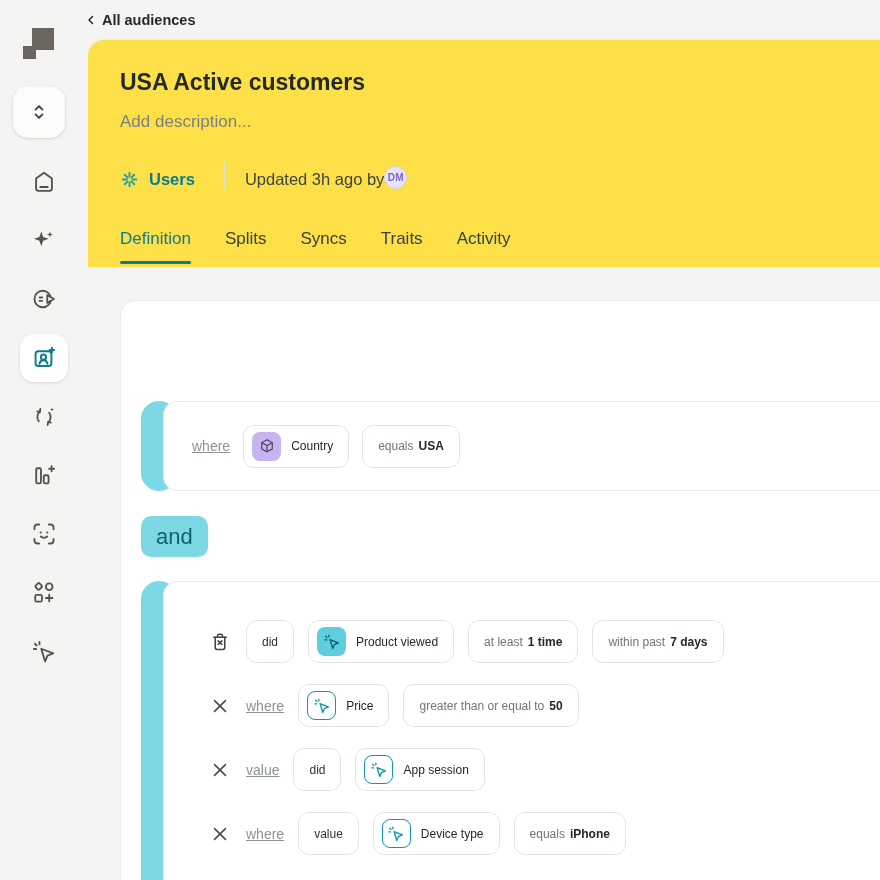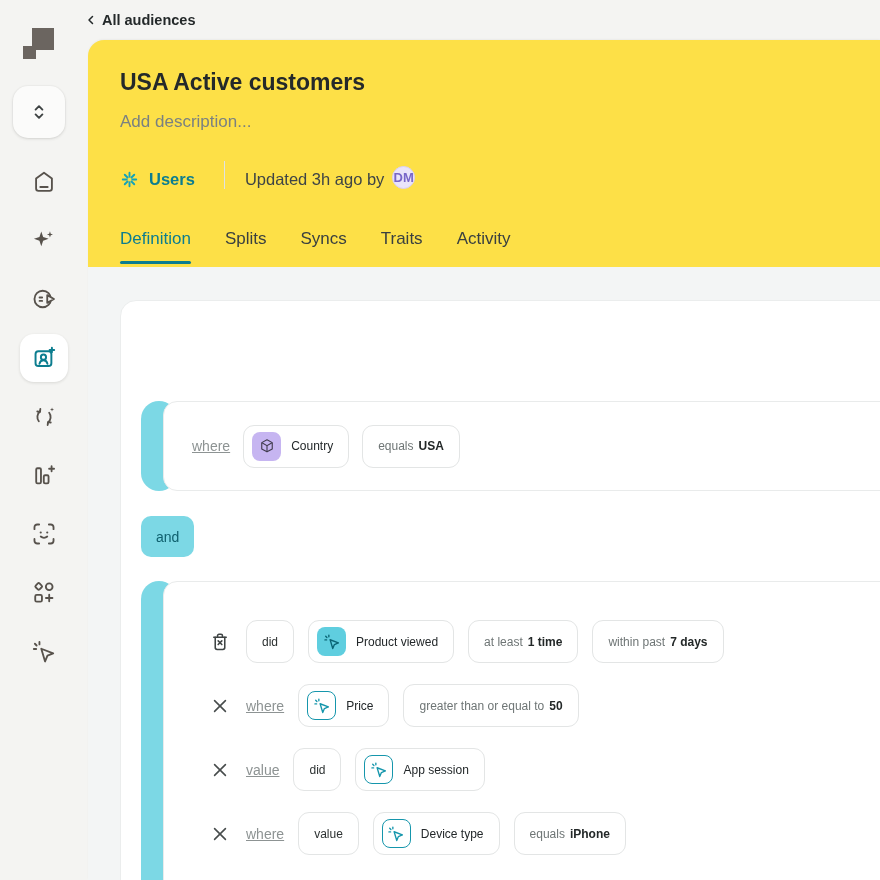--- a/index.html
+++ b/index.html
@@ -49,24 +49,24 @@
   }
   .page-title { position:absolute; left:32px; top:29px; font-size:23px; font-weight:700; color:#24292A; }
   .page-desc  { position:absolute; left:32px; top:72px; font-size:17px; color:#7A8181; cursor:text; }
 
   .meta-row { position:absolute; left:32px; top:121px; height:28px; display:flex; align-items:flex-end; }
   .entity { display:flex; align-items:center; gap:10px; cursor:pointer; }
   .entity-label { font-size:16.5px; font-weight:700; color:#0C7D8F; }
   .meta-divider { width:1px; height:28px; background:#E0E2E2; margin:0 20px 0 29px; }
   .updated { font-size:16.5px; color:#3E4446; }
   .avatar {
-    width:23px; height:23px; border-radius:50%; margin-left:8px;
+    width:23px; height:23px; border-radius:50%; 
     background:#EAE4FA; border:1px solid #D8CFF5;
     display:flex; align-items:center; justify-content:center;
-    font-size:13px; font-weight:700; color:#7866C8; letter-spacing:.2px;
+    font-size:10px; font-weight:700; color:#7866C8; letter-spacing:.2px;
   }
 
   .tabs { position:absolute; left:32px; top:189px; display:flex; gap:34px; font-size:17px; color:#3A4040; }
   .tab { padding-bottom:15px; position:relative; cursor:pointer; }
   .tab.active { color:#0C7D8F; }
   .tab.active::after {
     content:""; position:absolute; left:0; right:0; bottom:0;
     height:3.5px; border-radius:2px; background:#0C7D8F;
   }
 
@@ -120,21 +120,21 @@
   .icon-sq.purple { background:#C6B5F1; }
   .icon-sq.purple svg { stroke:#403C4E; }
   .icon-sq.cyan-filled { background:#5FCEDF; }
   .icon-sq.cyan-filled svg { stroke:#0A6575; }
   .icon-sq.outlined { background:#FFFFFF; border:1.6px solid #1596AC; }
   .icon-sq.outlined svg { stroke:#1596AC; }
 
   .and-chip {
     position:absolute; left:20px; top:215px; height:41px; padding:0 15px;
     background:#7CD8E5; border-radius:10px; color:#10616F;
-    display:inline-flex; align-items:center; font-size:14px; font-weight:500; cursor:pointer;
+    display:inline-flex; align-items:center; font-size:22px; font-weight:500; cursor:pointer;
   }
 </style>
 </head>
 <body>
 
 <svg width="0" height="0" style="position:absolute">
   <defs>
     <symbol id="ic-cursor" viewBox="0 0 24 24">
       <path d="M9.5 9 L20.5 13.2 L15.2 15.4 L13 20.7 Z" fill="none" stroke-linejoin="round"></path>
       <path d="M7.8 2.8 V5" stroke-linecap="round"></path>

